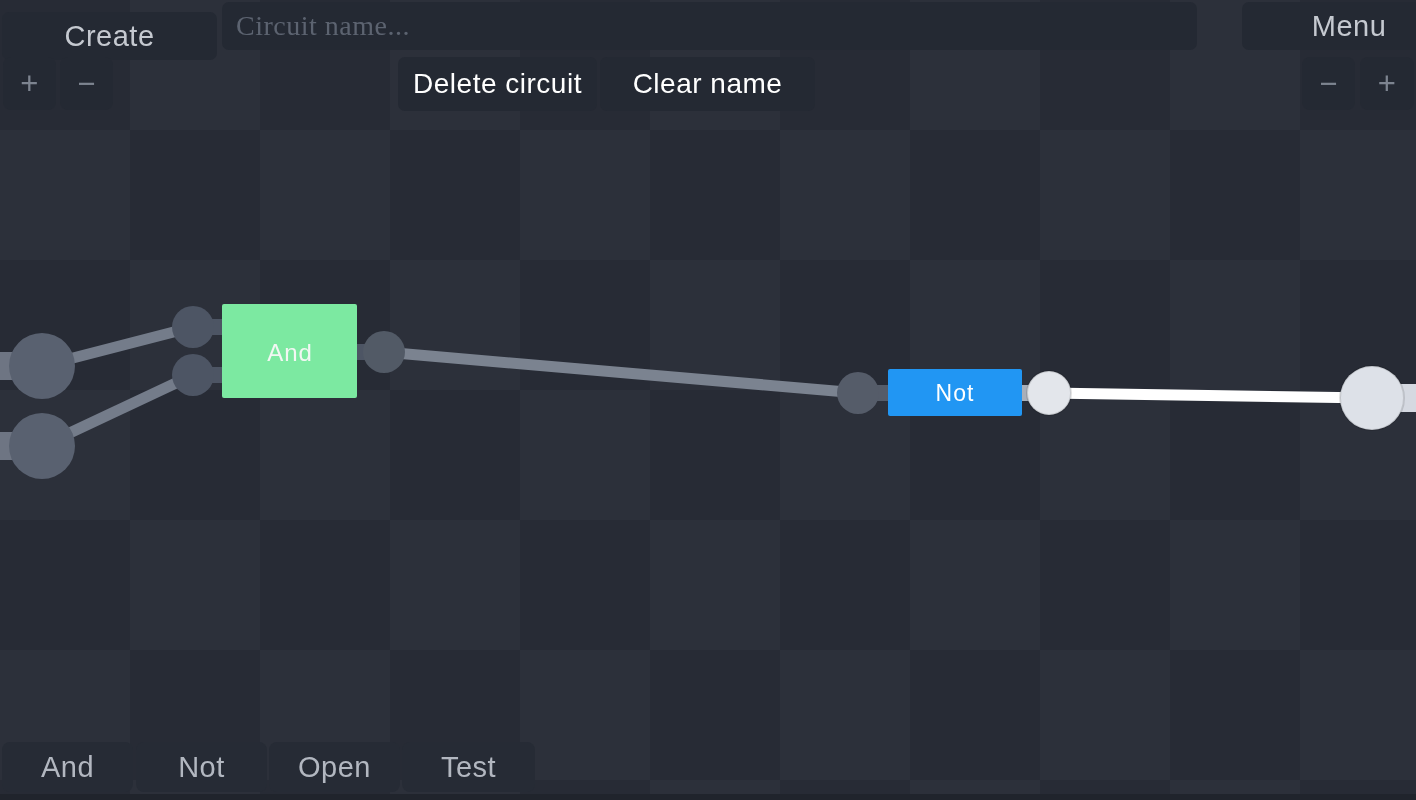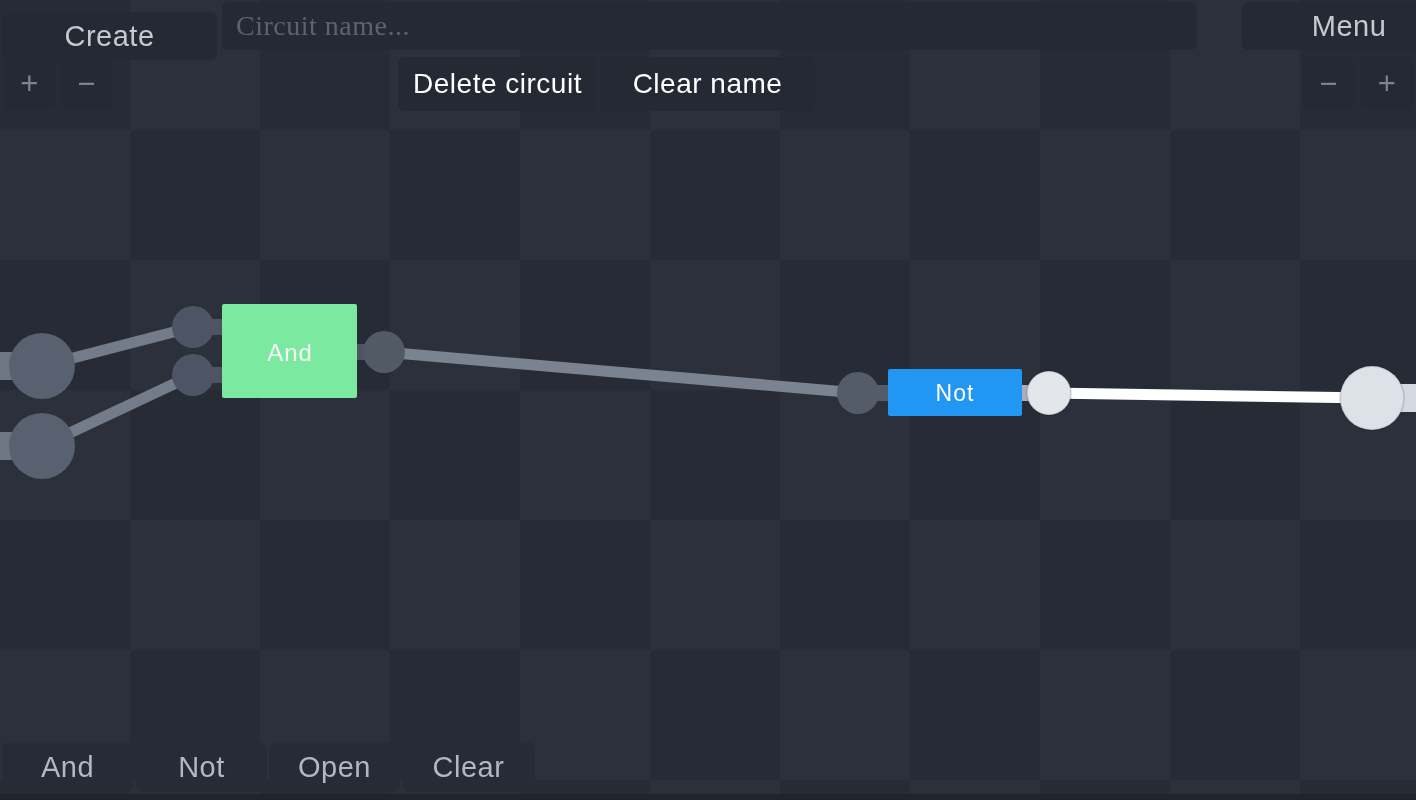--- a/index.html
+++ b/index.html
@@ -83,16 +83,16 @@
     <rect x="222" y="304" width="135" height="94" rx="2" fill="#7ce9a1"></rect>
     <text x="290" y="352" text-anchor="middle" dominant-baseline="central" font-size="24" fill="#f2f7f3">And</text>
 
     <rect x="888" y="369" width="134" height="47" rx="2" fill="#2196f3"></rect>
     <text x="955" y="393" text-anchor="middle" dominant-baseline="central" font-size="23" fill="#ffffff">Not</text>
   </svg>
 
   <div class="btn palette" style="left:2px;top:742px;width:131px;height:50px;">And</div>
   <div class="btn palette" style="left:136px;top:742px;width:131px;height:50px;">Not</div>
   <div class="btn palette" style="left:269px;top:742px;width:131px;height:50px;">Open</div>
-  <div class="btn palette" style="left:402px;top:742px;width:133px;height:50px;">Clear</div>
+  <div class="btn palette" style="left:402px;top:742px;width:133px;height:50px;">Test</div>
 
   <div class="bottom-strip"></div>
 </div>
 
 </body></html>

